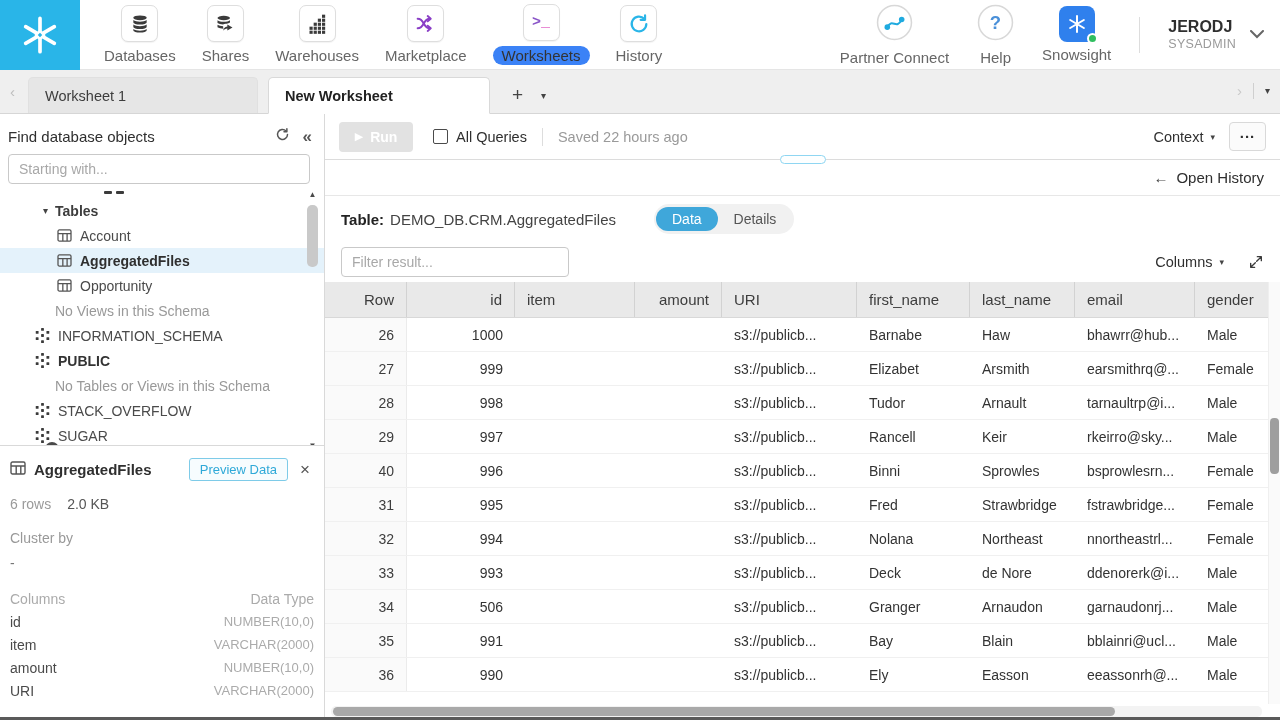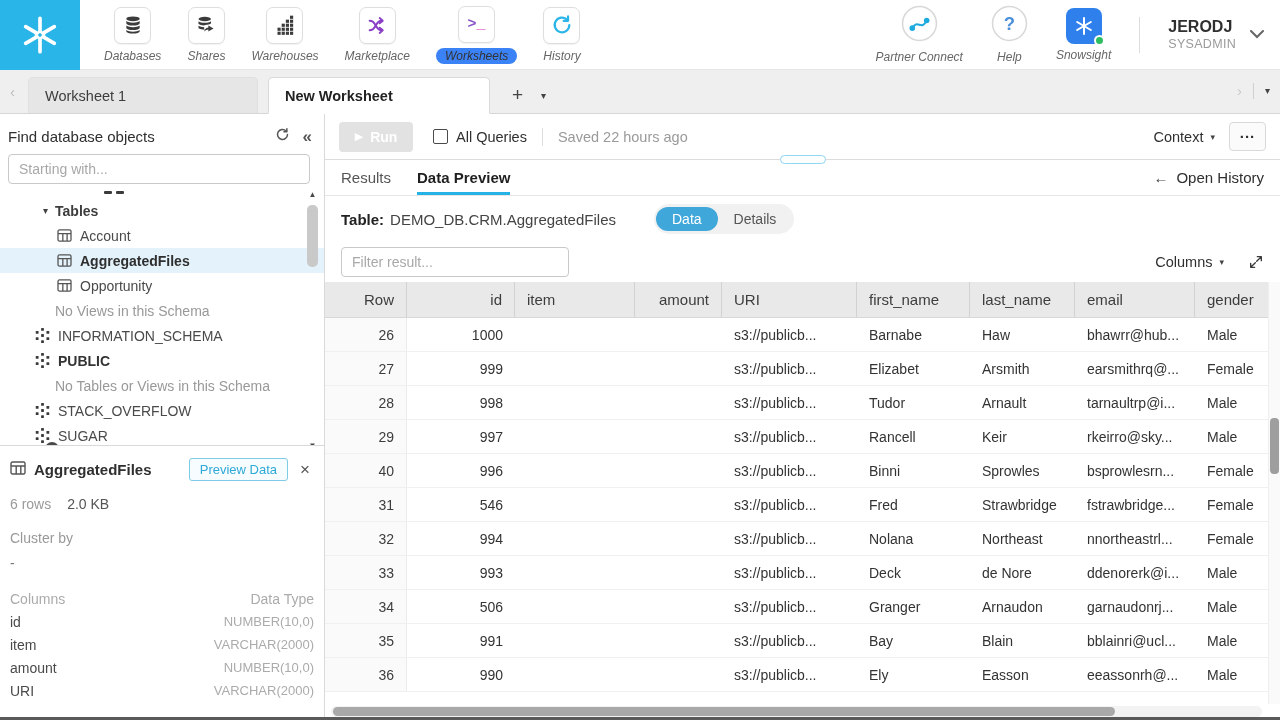--- a/index.html
+++ b/index.html
@@ -8,21 +8,21 @@
     width:1280px; height:720px; overflow:hidden; position:relative;
     font-family:"Liberation Sans","DejaVu Sans",sans-serif; color:#333; background:#fff;
   }
   
   .topnav { height:70px; display:flex; align-items:center; background:#fff; border-bottom:1px solid #E5E5E5; }
   .logo { width:80px; height:70px; background:#29B5E8; display:flex; align-items:center; justify-content:center; flex:none; cursor:pointer; }
   .nav-items { display:flex; gap:26px; padding-left:24px; align-items:center; }
   .nav-item { display:flex; flex-direction:column; align-items:center; gap:5px; cursor:pointer; }
   .nav-tile { width:37px; height:37px; border:1px solid #DEDEDE; border-radius:7px; background:#fff;
     display:flex; align-items:center; justify-content:center; box-shadow:0 1px 1px rgba(0,0,0,.05); }
-  .nav-label { font-size:12px; color:#666; white-space:nowrap;font-style:italic; }
+  .nav-label { font-size:15px; color:#666; white-space:nowrap; }
   .nav-label.pill { background:#3b82f6; color:#333; border-radius:10px; padding:1px 9px; }
   .ws-glyph { font-family:"Liberation Mono","DejaVu Sans Mono",monospace; font-weight:700; font-size:15px; line-height:1; }
   .nav-right { margin-left:auto; display:flex; align-items:center; gap:28px; padding-right:16px; }
   .nav-right .nav-item { gap:4px; }
   .snowsight-tile { width:36px; height:36px; border-radius:8px; background:#2F80ED; display:flex; align-items:center; justify-content:center; position:relative; }
   .snowsight-dot { position:absolute; right:-3px; bottom:-2px; width:11px; height:11px; background:#2FBE5F; border:2px solid #fff; border-radius:50%; }
   .divider-v { width:1px; height:36px; background:#DDD; }
   .user-block { display:flex; align-items:center; gap:14px; cursor:pointer; }
   .user-name { font-size:16px; font-weight:700; color:#2f2f2f; line-height:1.15; }
   .user-role { font-size:12.5px; color:#9a9a9a; letter-spacing:.3px; }
@@ -453,24 +453,20 @@
       <div class="mtoolbar-right">
         <span class="context">
           <span>Context</span>
             <span class="caret">▾</span>
         </span>
         <span class="more-btn">...</span>
       </div>
       <div class="drag-handle"></div>
     </div>
     <div class="rtabs">
-      <div id="rtab-items" style="display:flex;">
-          <div class="rtab">Results</div>
-          <div class="rtab active">Data Preview</div>
-        </div>
       <div class="open-history">
         <span class="oh-arrow">←</span>
         <span>Open History</span>
       </div>
     </div>
     <div class="phead">
       <span class="ptable-label">Table:</span>
       <span class="ptable-name">DEMO_DB.CRM.AggregatedFiles</span>
       <div class="toggle" id="view-toggle">
           <span class="tg active">Data</span>
@@ -554,21 +550,21 @@
             <div class="gcell" style="width: 120px;"></div>
             <div class="gcell r" style="width: 87px;"></div>
             <div class="gcell" style="width: 135px;">s3://publicb...</div>
             <div class="gcell" style="width: 113px;">Binni</div>
             <div class="gcell" style="width: 105px;">Sprowles</div>
             <div class="gcell" style="width: 120px;">bsprowlesrn...</div>
             <div class="gcell last" style="width: 73px;">Female</div>
           </div>
           <div class="grow">
             <div class="gcell r rownum" style="width: 82px;">31</div>
-            <div class="gcell r" style="width: 108px;">546</div>
+            <div class="gcell r" style="width: 108px;">995</div>
             <div class="gcell" style="width: 120px;"></div>
             <div class="gcell r" style="width: 87px;"></div>
             <div class="gcell" style="width: 135px;">s3://publicb...</div>
             <div class="gcell" style="width: 113px;">Fred</div>
             <div class="gcell" style="width: 105px;">Strawbridge</div>
             <div class="gcell" style="width: 120px;">fstrawbridge...</div>
             <div class="gcell last" style="width: 73px;">Female</div>
           </div>
           <div class="grow">
             <div class="gcell r rownum" style="width: 82px;">32</div>

